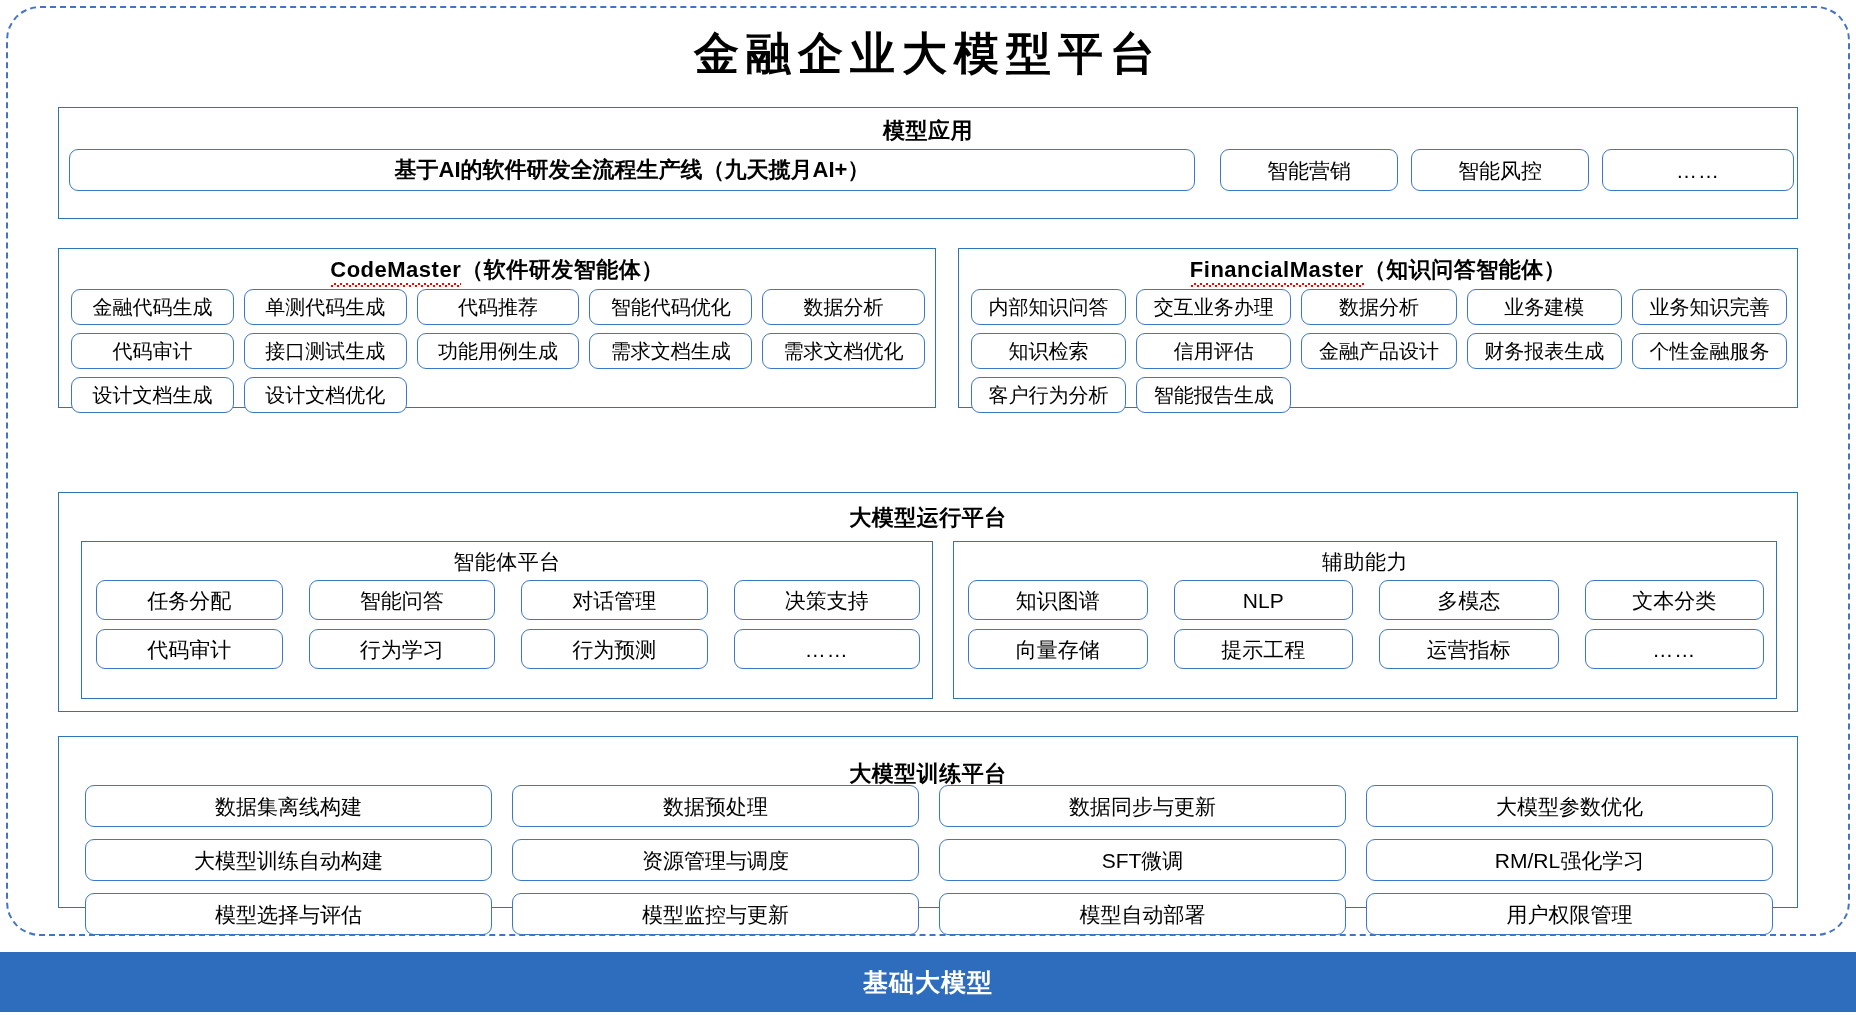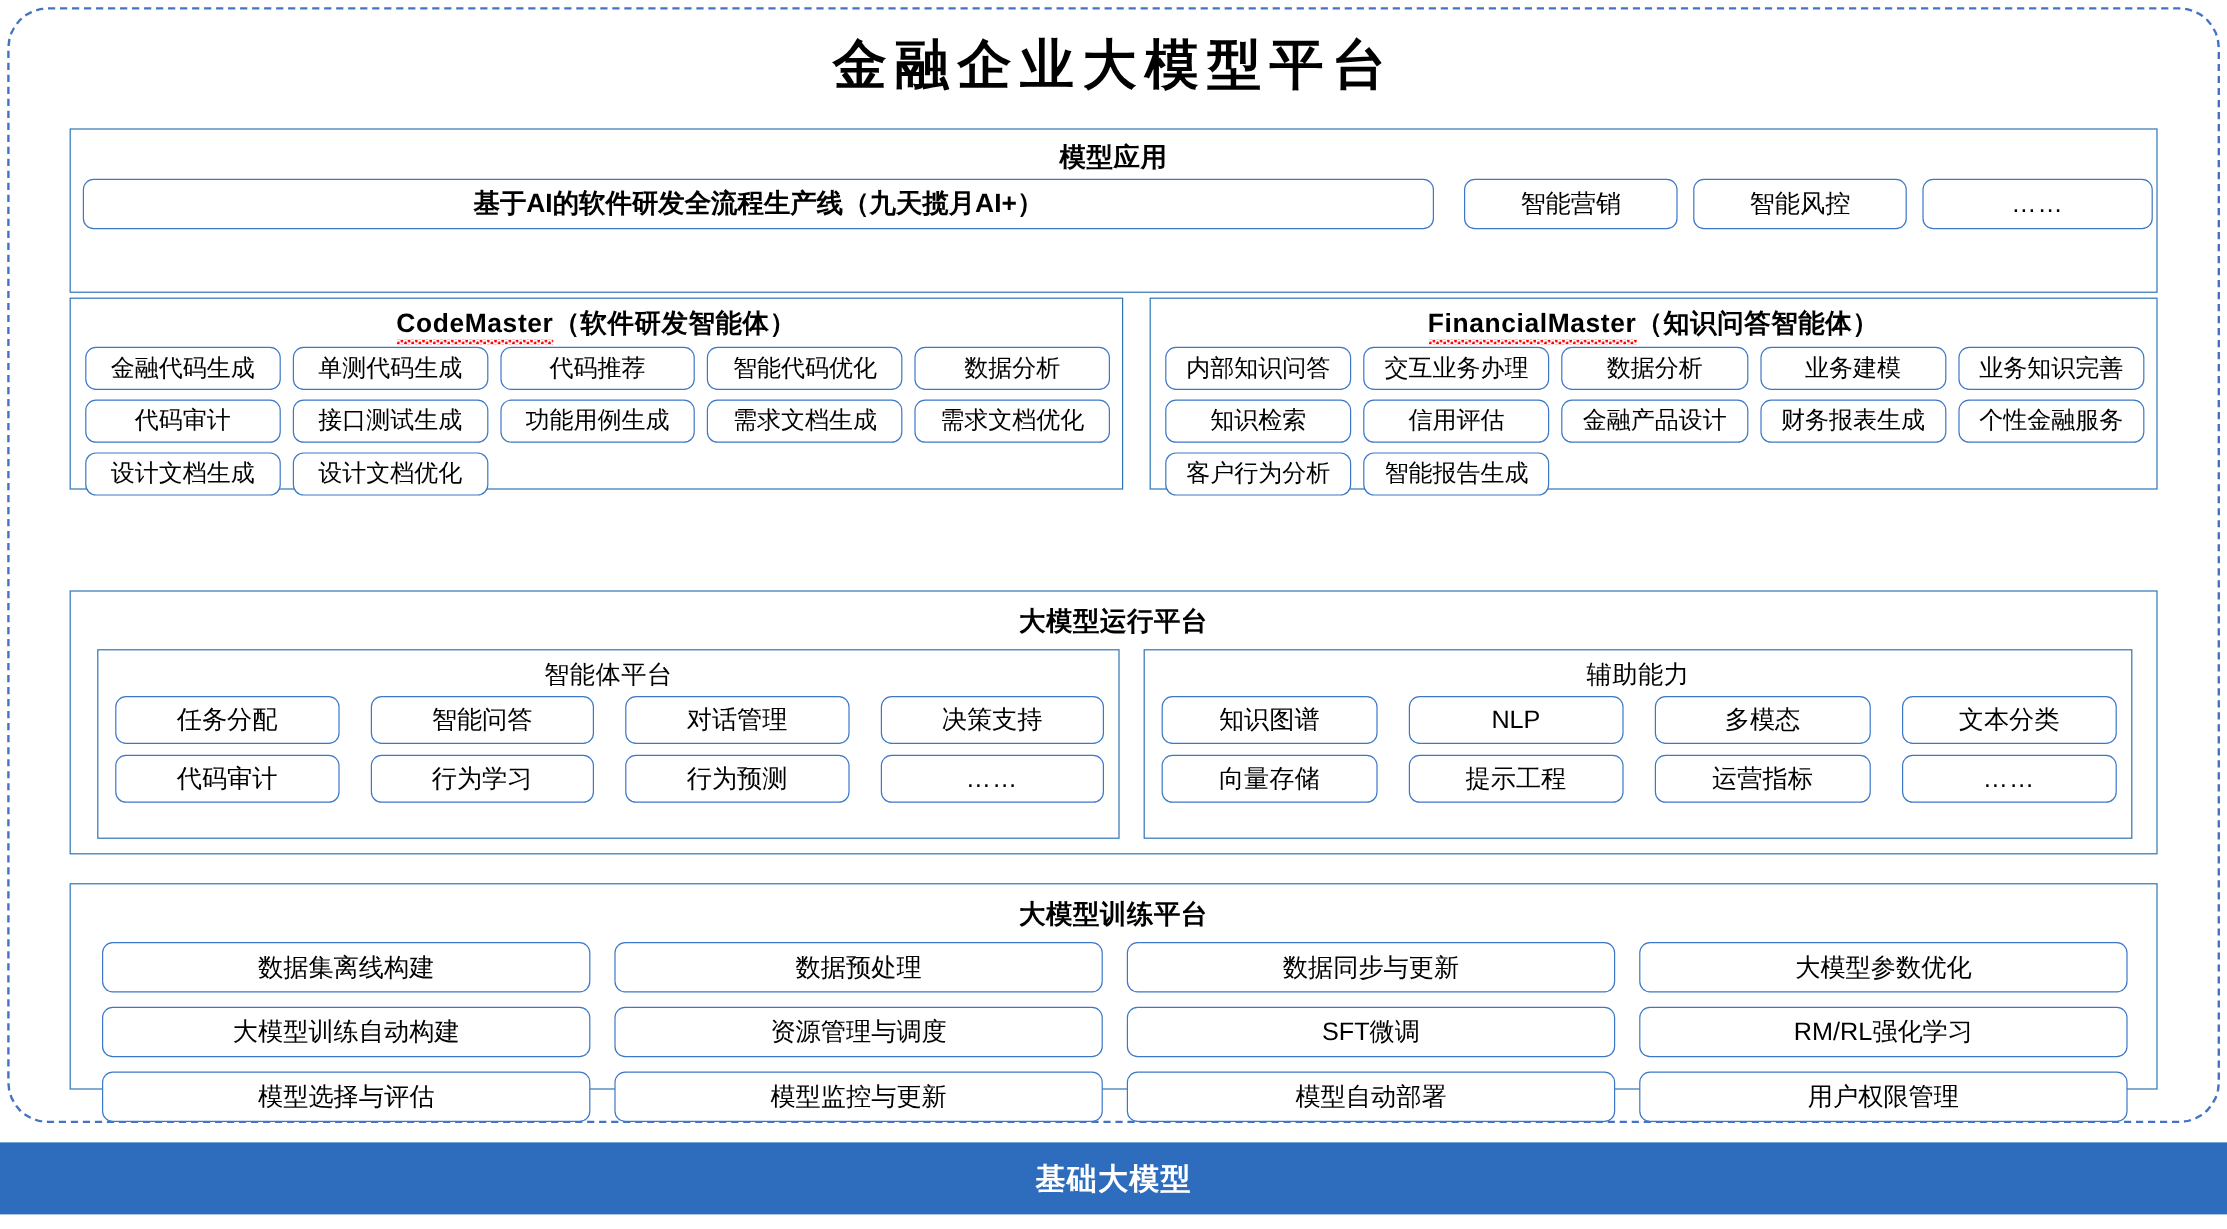--- a/index.html
+++ b/index.html
@@ -112,21 +112,21 @@
     letter-spacing: 1px;
   }
 
   
   .pill-row {
     position: absolute;
     display: flex;
   }
 
   
-  #sec-app { left: 58px; top: 107px; width: 1740px; height: 137px; }
+  #sec-app { left: 58px; top: 107px; width: 1740px; height: 112px; }
   #app-title { position: absolute; left: 0; top: 8px; width: 100%; }
   #app-row { left: 10px; top: 41px; gap: 13px; }
   #app-row .pill { height: 42px; }
   #app-pill-0 { width: 1126px; }
   #app-pill-1 { width: 178px; margin-left: 12px; }
   #app-pill-2 { width: 178px; }
   #app-pill-3 { width: 192px; }
 
   
   #sec-code { left: 58px; top: 248px; width: 878px; height: 160px; }
@@ -167,21 +167,21 @@
     display: grid;
     grid-template-columns: repeat(4, 1fr);
     gap: 9px 26px;
   }
   #sub-agentplat .subpanel-grid { width: 824px; }
   #sub-aux .subpanel-grid { width: 796px; }
   .subpanel-grid .pill { height: 40px; font-size: 21px; }
 
   
   #sec-train { left: 58px; top: 736px; width: 1740px; height: 172px; }
-  #train-title { position: absolute; left: 0; top: 10px; width: 100%; }
+  #train-title { position: absolute; left: 0; top: 22px; width: 100%; }
   .train-grid {
     position: absolute;
     left: 26px;
     top: 48px;
     width: 1688px;
     display: grid;
     grid-template-columns: repeat(4, 1fr);
     gap: 12px 20px;
   }
   .train-grid .pill { height: 42px; font-size: 21px; }

